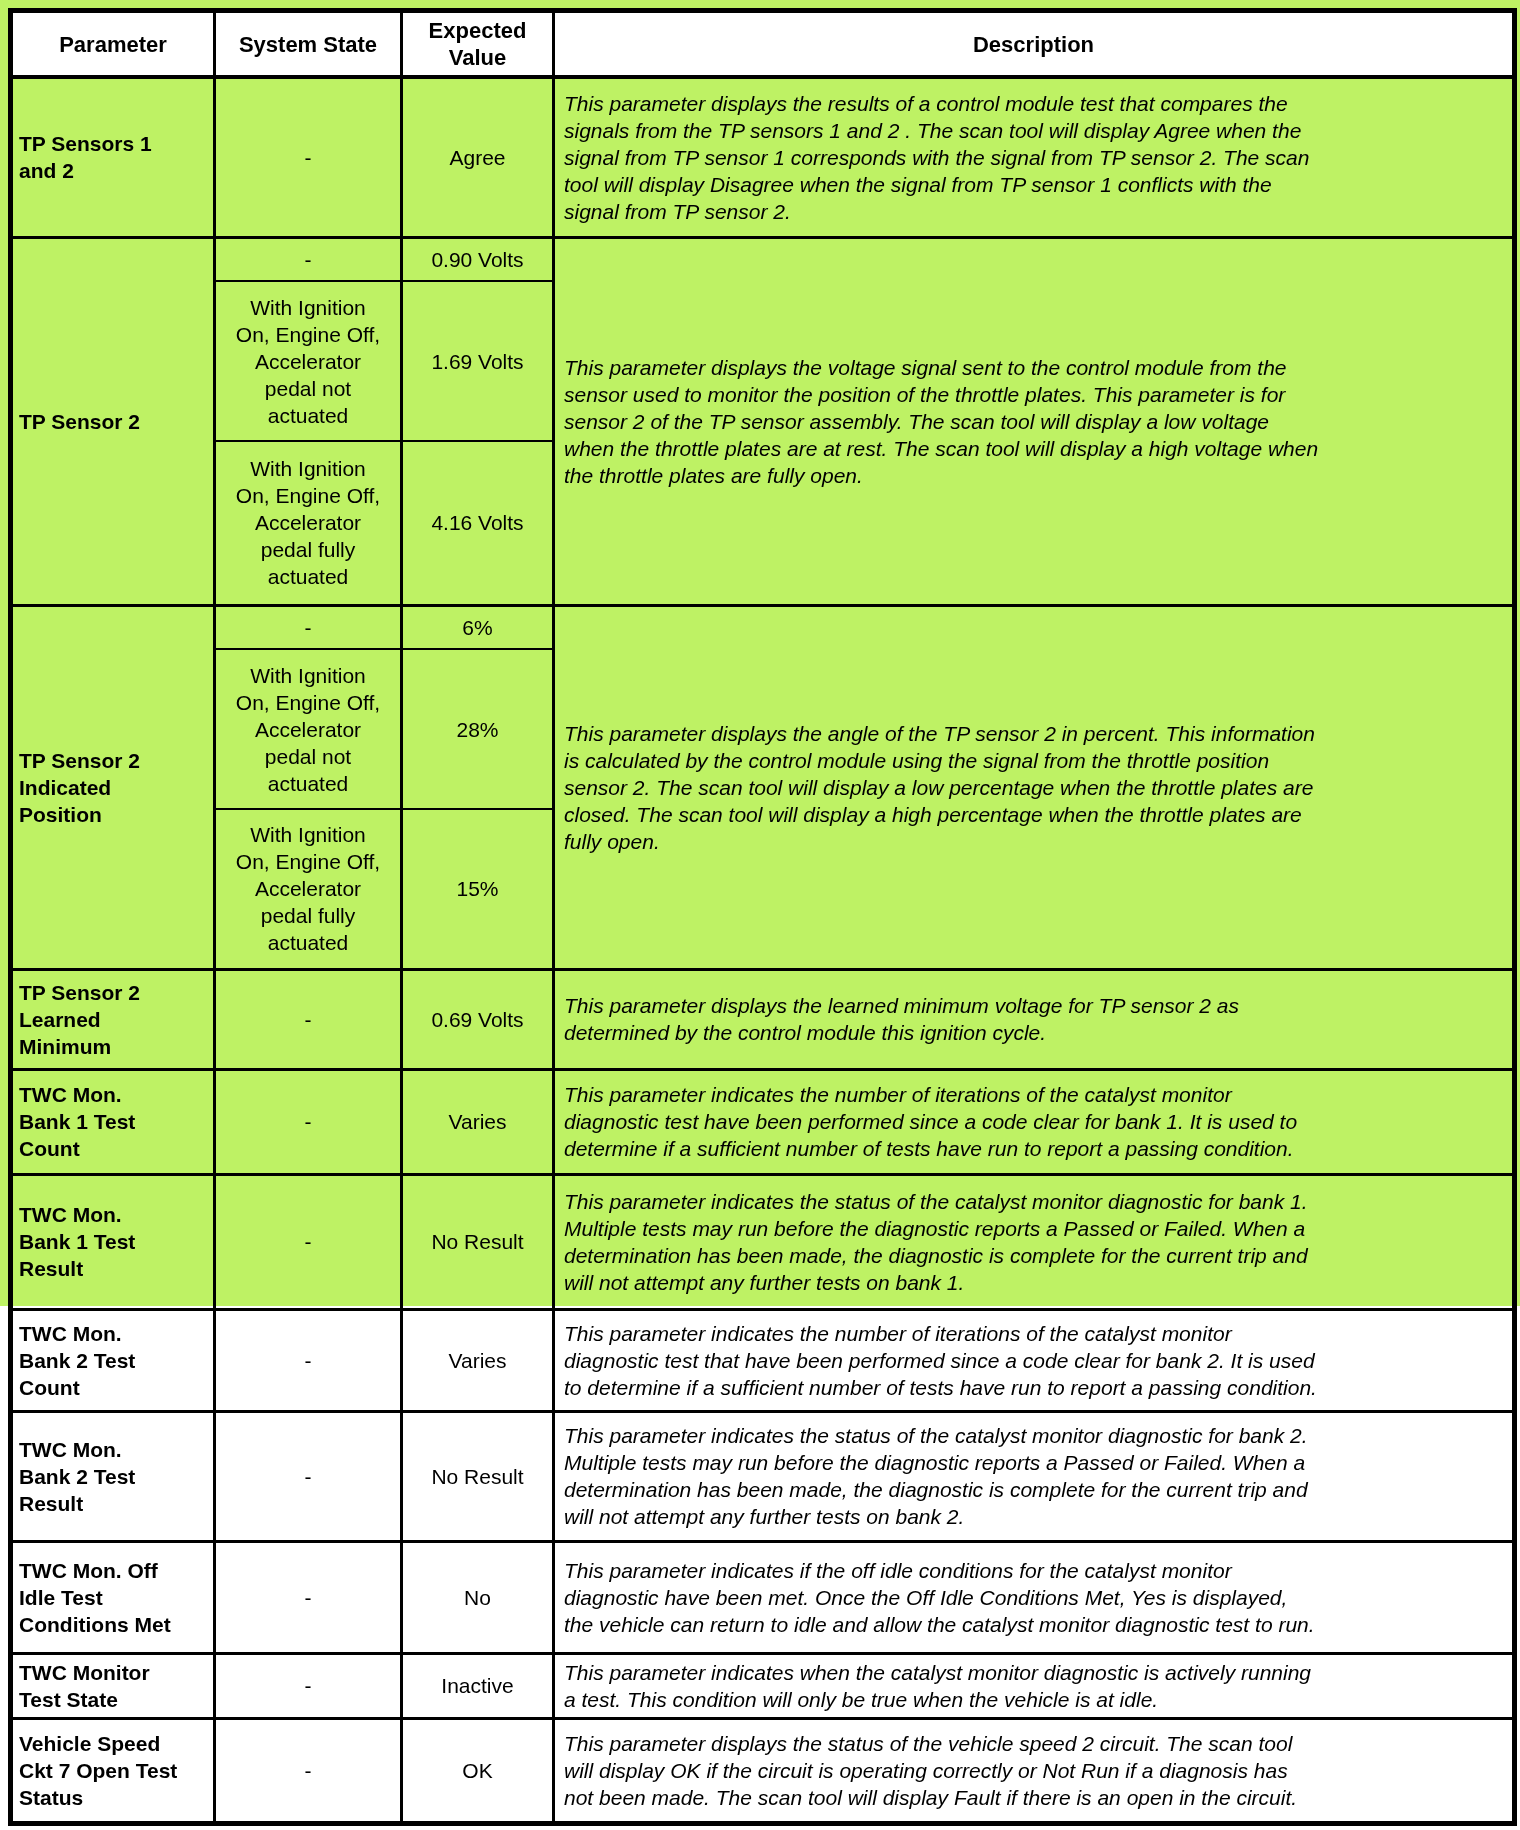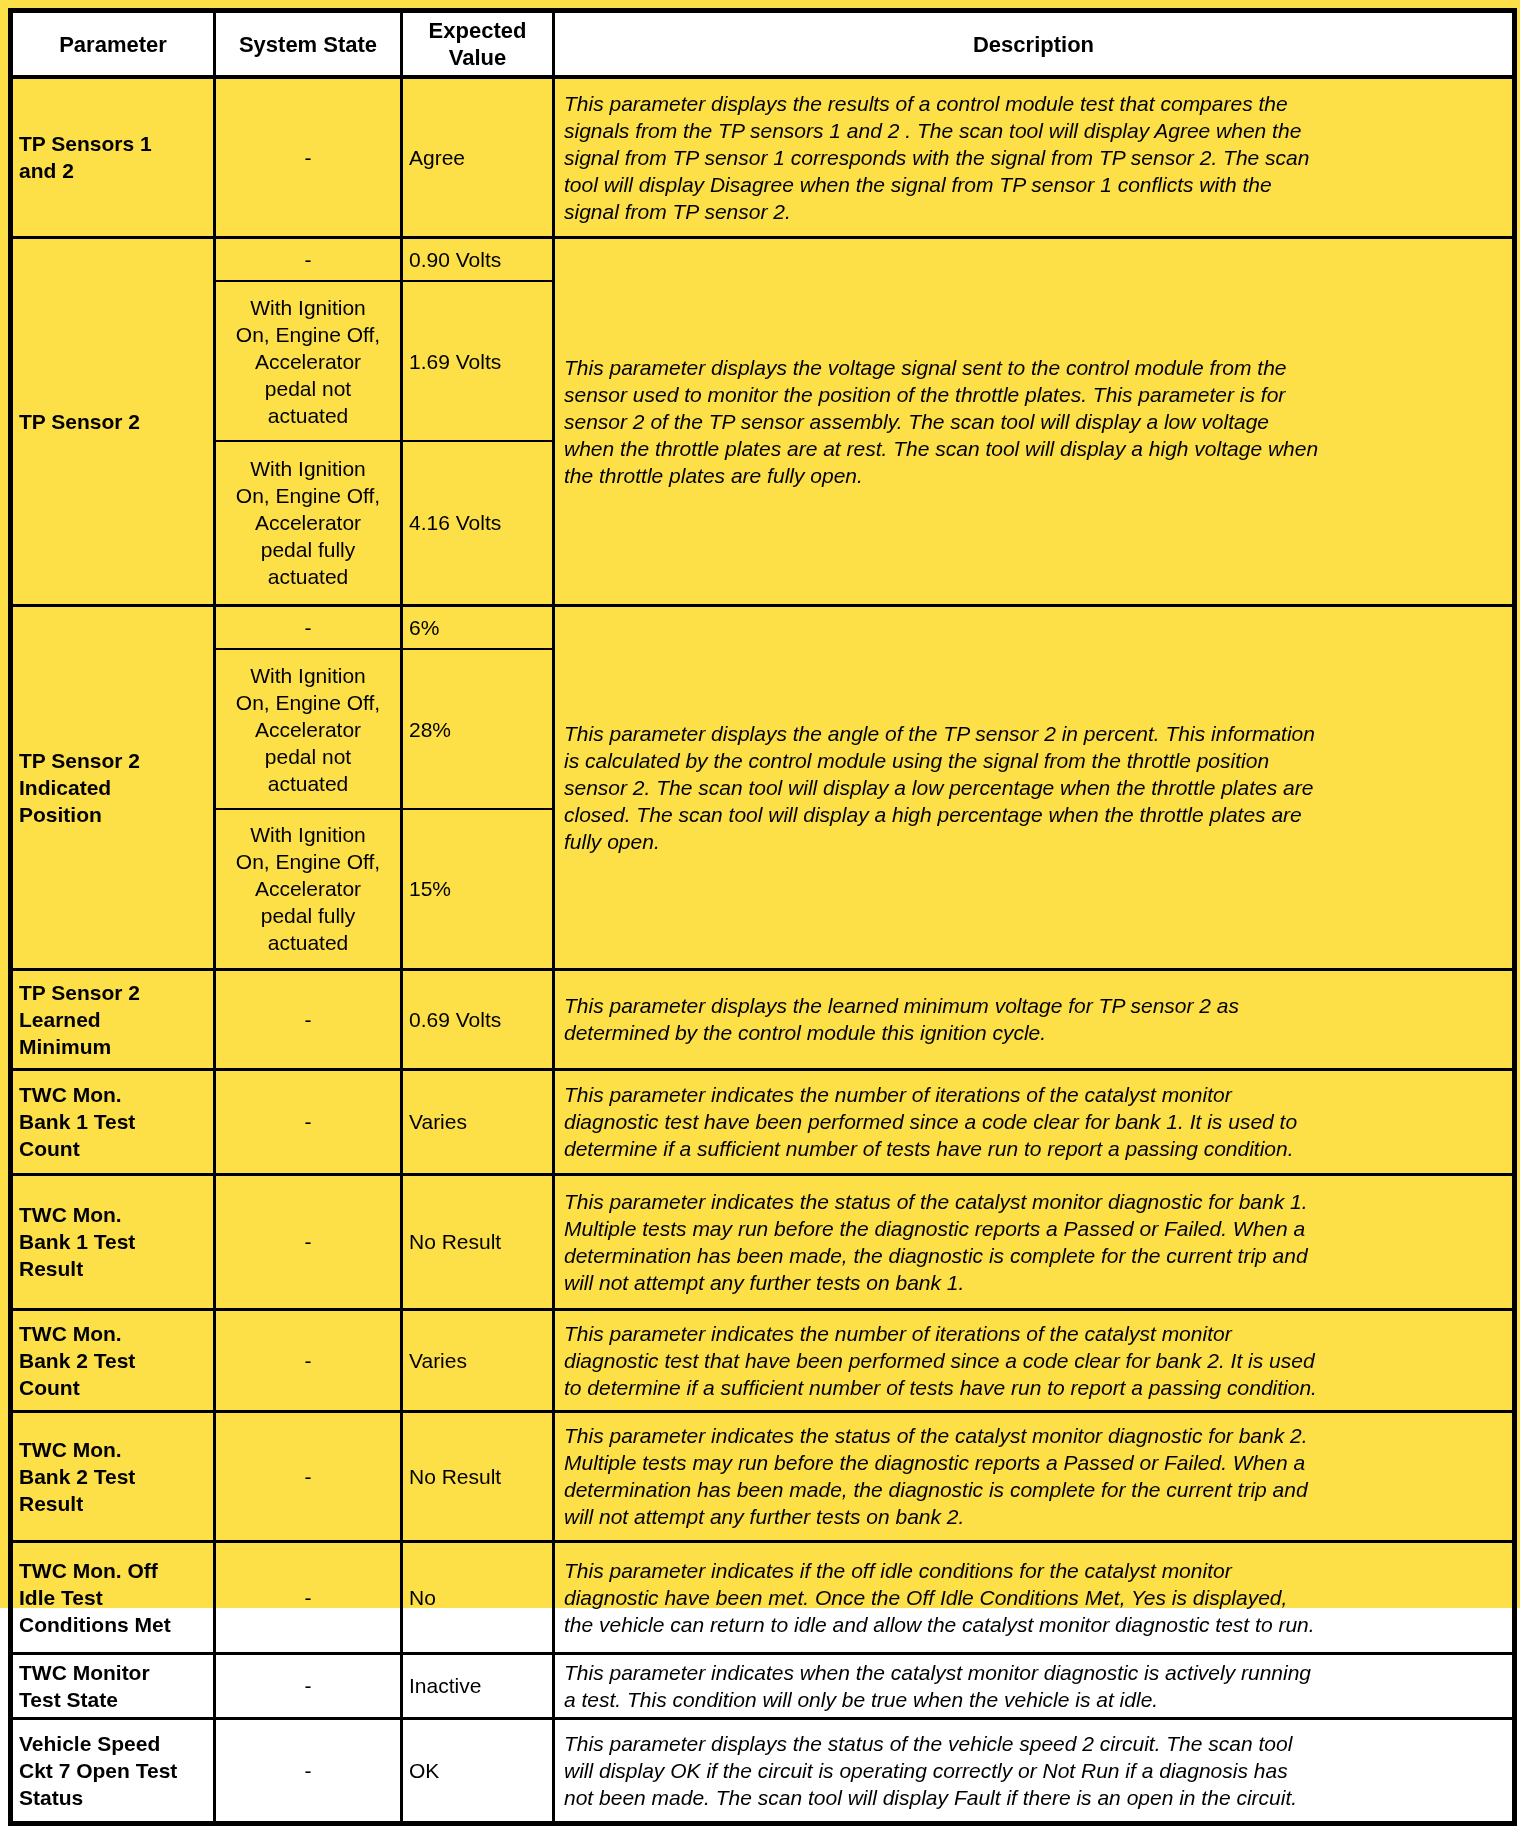--- a/index.html
+++ b/index.html
@@ -6,22 +6,22 @@
   html, body { margin: 0; padding: 0; }
   body {
     width: 1520px;
     height: 1830px;
     background: #ffffff;
     color: #000000;
     font-family: "Liberation Sans", sans-serif;
   }
   .page {
     width: 1520px;
-    height: 1608px;
-    background: #fde047;
+    height: 1306px;
+    background: #bef264;
     padding: 8px;
   }
   table.params {
     border-collapse: collapse;
     table-layout: fixed;
     width: 1504px;
     border: 5px solid #000;
   }
   th, td {
     border: 2px solid #000;
@@ -38,21 +38,21 @@
     font-weight: bold;
     text-align: center;
     font-size: 22px;
     line-height: 27px;
     border-bottom-width: 4px;
     background: #ffffff;
   }
   tr.major > td { border-top-width: 3px; }
   td.param { text-align: left; font-weight: bold; }
   td.state { text-align: center; }
-  td.value { text-align: left; }
+  td.value { text-align: center; }
   td.desc  { text-align: left; padding-left: 9px; font-style: italic; }
 </style>
 </head>
 <body>
 
 <div class="page">
   <table class="params">
     <colgroup>
       <col style="width:204px">
       <col style="width:187px">

